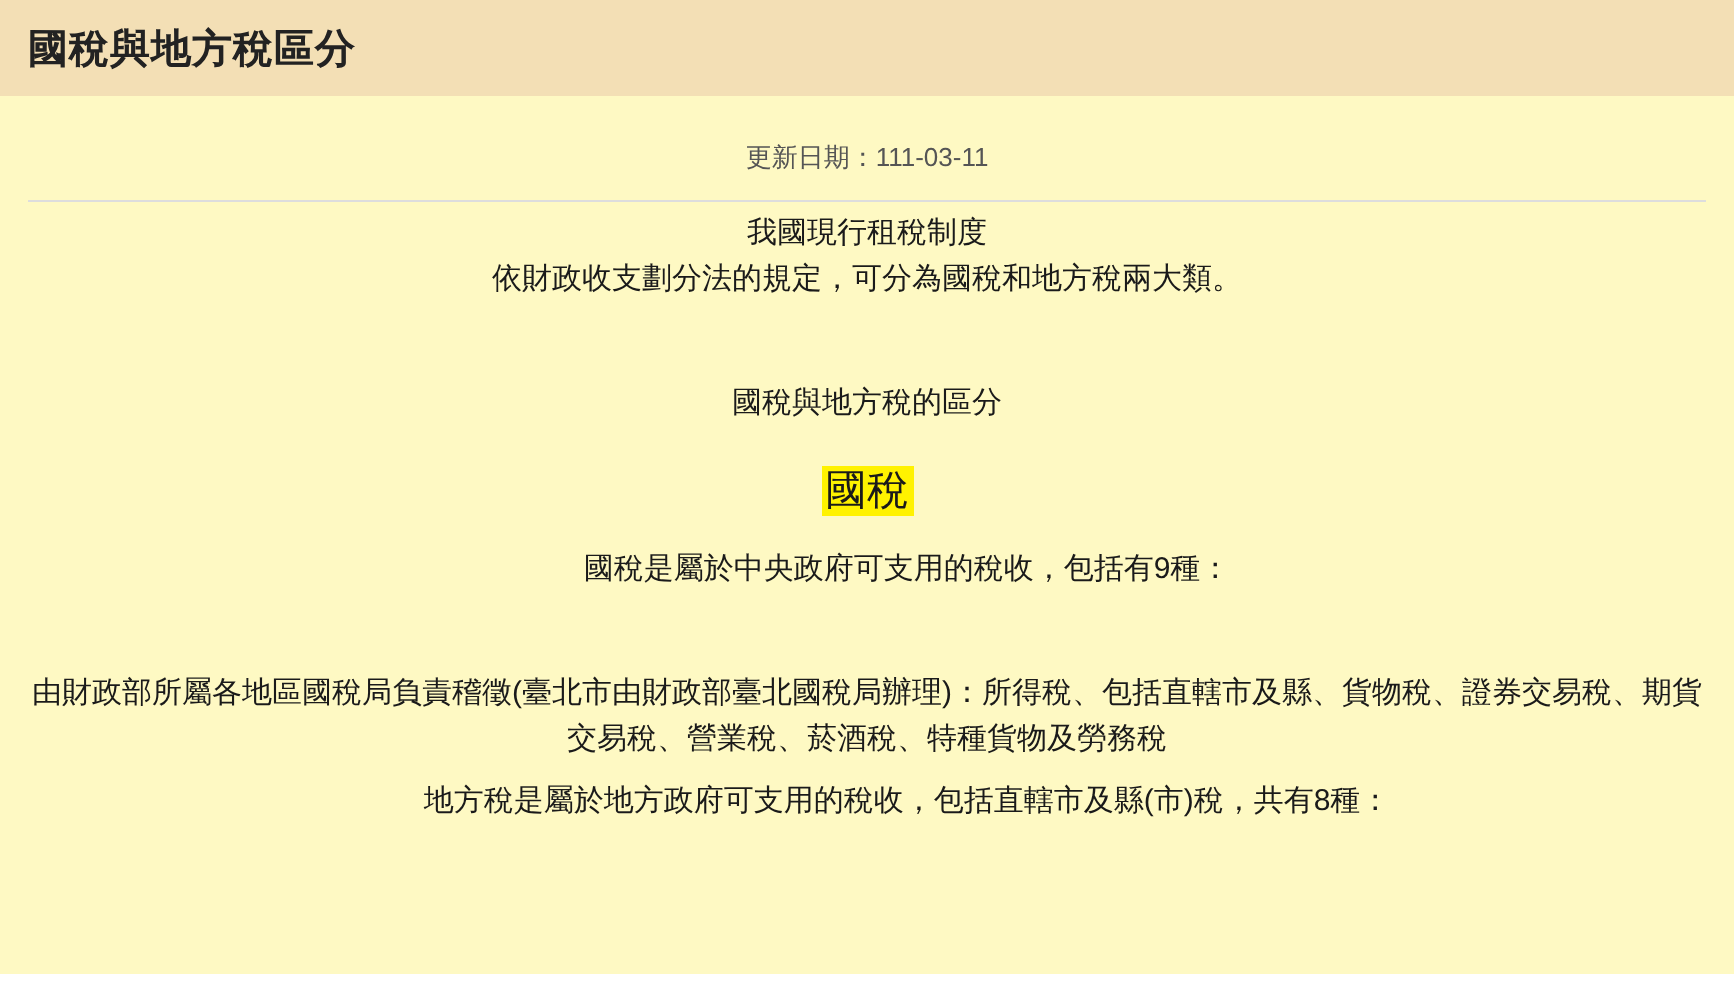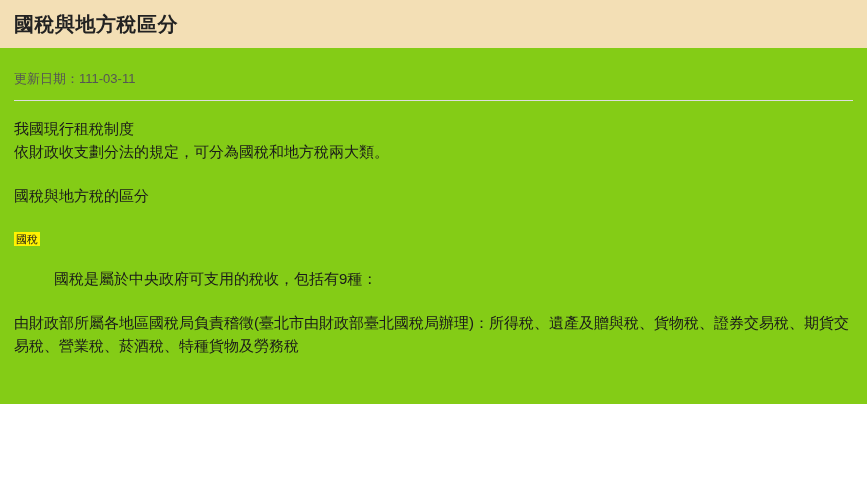--- a/index.html
+++ b/index.html
@@ -10,68 +10,69 @@
   body {
     width: 867px;
     height: 498px;
     font-family: "Liberation Sans", "DejaVu Sans", sans-serif;
     color: #1a1a1a;
     overflow: hidden;
   }
   #page {
     position: relative;
     width: 867px;
-    height: 404px;
-    background: #84cc16;
+    height: 487px;
+    background: #fef9c3;
   }
   .title-bar {
     background: #f3dfb5;
     height: 48px;
     display: flex;
     align-items: center;
     padding: 0 14px;
     box-sizing: border-box;
   }
   .title-bar h1 {
     margin: 0;
     font-size: 20px;
     font-weight: bold;
     color: #222222;
     letter-spacing: 0.5px;
   }
   .content {
     padding: 0 14px;
     box-sizing: border-box;
+    text-align: center;
   }
   .update-date {
     font-size: 13px;
     color: #555555;
     margin-top: 22px;
     margin-bottom: 0;
   }
   .divider {
     border: none;
     border-top: 1px solid #dddddd;
     margin: 12px 0 0 0;
   }
   .para {
     font-size: 15px;
     line-height: 23px;
     color: #1a1a1a;
     margin: 0;
   }
   .body-block {
-    margin-top: 16px;
+    margin-top: 4px;
   }
   .spaced {
-    margin-top: 21px;
+    margin-top: 39px;
   }
   .highlight {
     background: #fff200;
-    font-size: 11px;
+    font-size: 21px;
     line-height: 23px;
     padding: 1px 2px;
   }
   .hl-line {
     margin-top: 21px;
   }
   .tight {
     margin-top: 8px;
     margin-left: 40px;
   }
@@ -96,18 +97,19 @@
       <p class="para">依財政收支劃分法的規定，可分為國稅和地方稅兩大類。</p>
     </div>
 
     <p class="para spaced">國稅與地方稅的區分</p>
 
     <p class="hl-line"><span class="highlight">國稅</span></p>
 
     <p class="para tight">國稅是屬於中央政府可支用的稅收，包括有9種：</p>
 
 
-    <p class="para spaced">由財政部所屬各地區國稅局負責稽徵(臺北市由財政部臺北國稅局辦理)：所得稅、遺產及贈與稅、貨物稅、證券交易稅、期貨交易稅、營業稅、菸酒稅、特種貨物及勞務稅</p>
+    <p class="para spaced">由財政部所屬各地區國稅局負責稽徵(臺北市由財政部臺北國稅局辦理)：所得稅、包括直轄市及縣、貨物稅、證券交易稅、期貨交易稅、營業稅、菸酒稅、特種貨物及勞務稅</p>
 
 
+    <p class="para tight">地方稅是屬於地方政府可支用的稅收，包括直轄市及縣(市)稅，共有8種：</p>
 
   </div>
 </div>
 
 </body></html>

